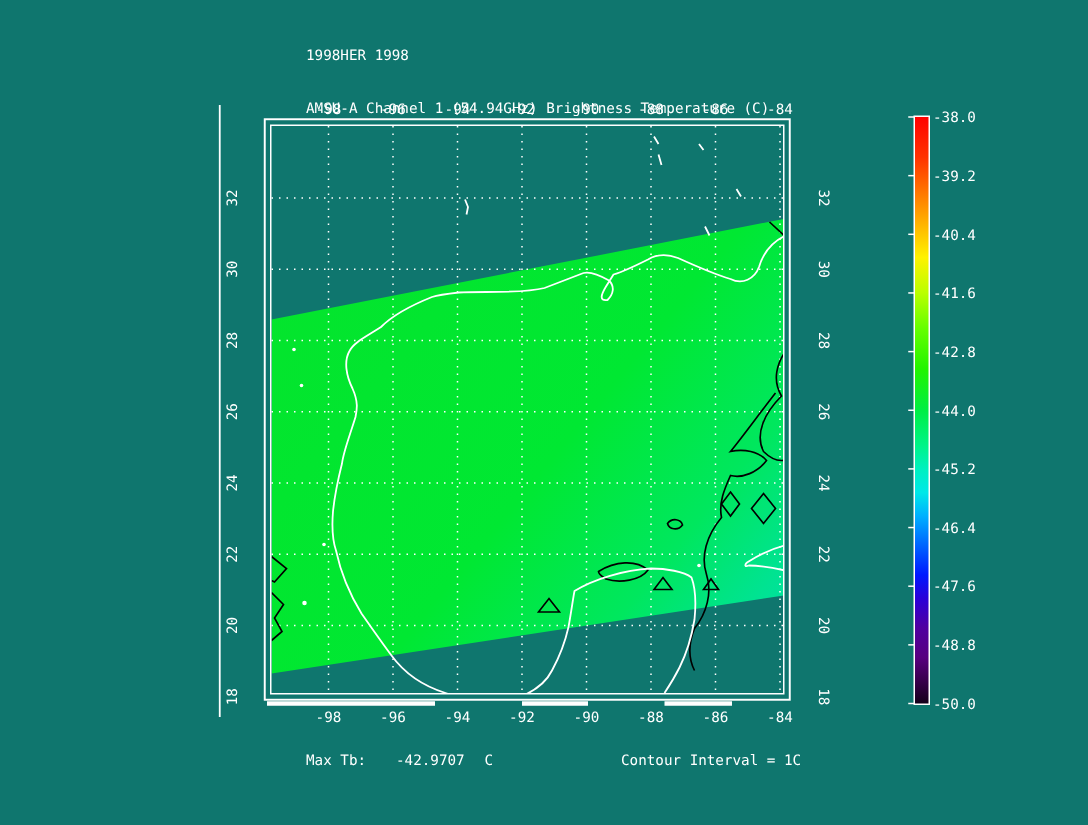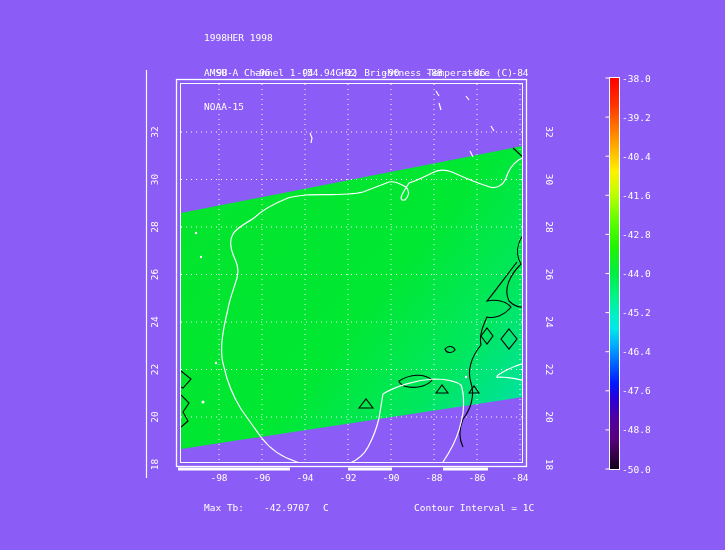--- a/index.html
+++ b/index.html
@@ -1,29 +1,28 @@
 <!DOCTYPE html>
 <html><head>
 <meta charset="utf-8">
 <style>
   html,body{margin:0;padding:0;background:#000;}
-  #screen{position:relative;width:725px;height:550px;background:#8b5cf6;overflow:hidden;
+  #screen{position:relative;width:725px;height:550px;background:#0f766e;overflow:hidden;
           font-family:"DejaVu Sans Mono","Liberation Mono",monospace;}
   .txt{position:absolute;color:#fff;font-size:9.5px;line-height:11.5px;white-space:pre;}
   svg text{font-family:"DejaVu Sans Mono","Liberation Mono",monospace;font-size:9.5px;fill:#ffffff;}
 </style>
 </head>
 <body>
 
 <div id="screen">
 
   <div class="txt" style="left:204px;top:9px;">
     <div>1998HER 1998</div>
     <div>AMSU-A Channel 1 (54.94GHz) Brightness Temperature (C)</div>
-    <div>NOAA-15</div>
   </div>
 
   <svg id="plot" width="725" height="550" viewBox="0 0 725 550" style="position:absolute;left:0;top:0;">
     <defs>
       <linearGradient id="swathGrad" gradientUnits="userSpaceOnUse" x1="181" y1="150" x2="523" y2="430">
           <stop offset="0" stop-color="#04e42c"></stop>
           <stop offset="0.55" stop-color="#00e832"></stop>
           <stop offset="0.78" stop-color="#00e75e"></stop>
           <stop offset="0.92" stop-color="#00e391"></stop>
           <stop offset="1" stop-color="#00dfa8"></stop>

